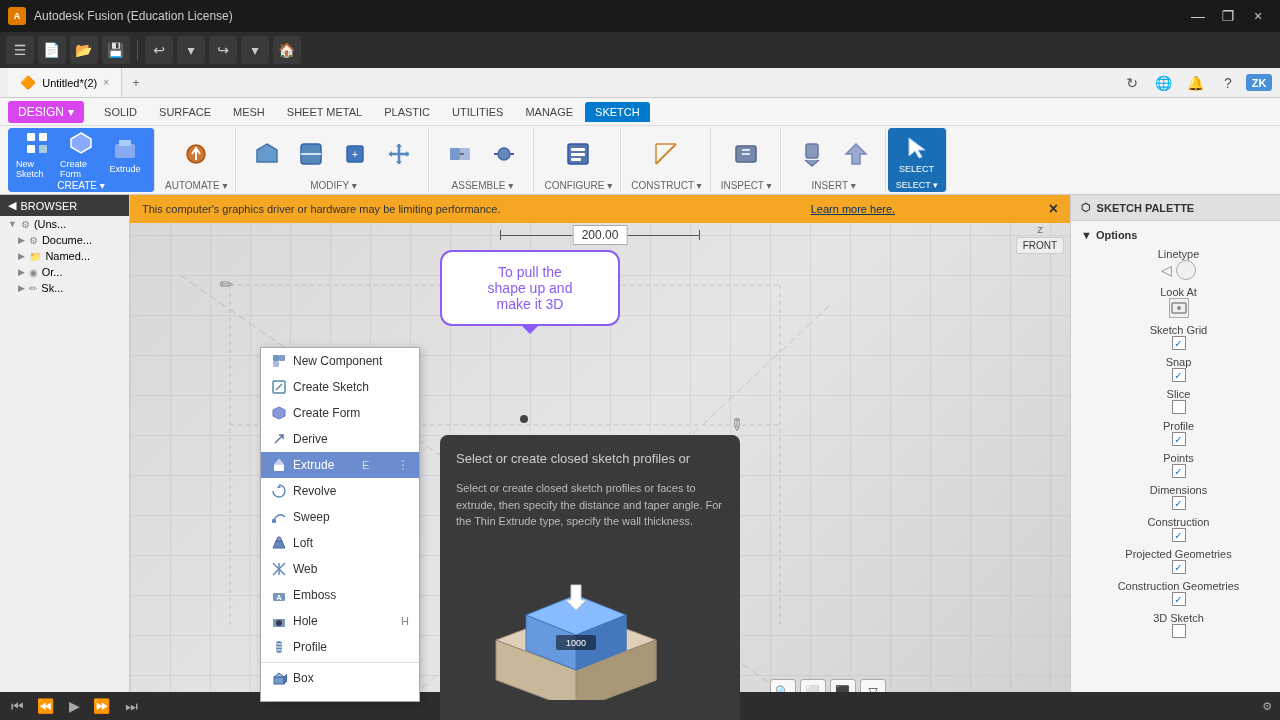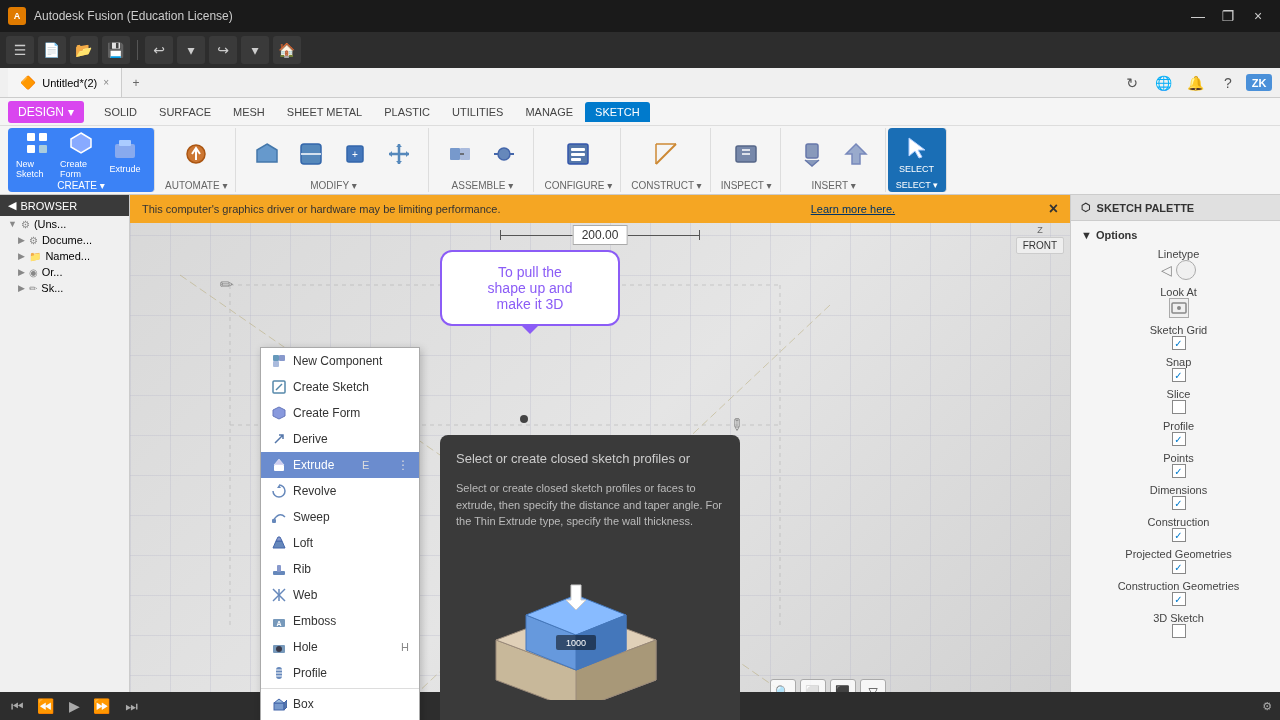--- a/index.html
+++ b/index.html
@@ -514,29 +514,20 @@
           <svg width="16" height="16" viewBox="0 0 16 16">
               <polygon points="2,13 14,13 11,6 5,6" fill="#6688bb" stroke="#4466aa" stroke-width="1"></polygon>
               <polygon points="5,6 11,6 9,2 7,2" fill="#8899cc" stroke="#4466aa" stroke-width="1"></polygon>
             </svg>
           <span>Loft</span>
         </div>
       </div>
       <div class="menu-item">
         <div class="menu-item-left">
           <svg width="16" height="16" viewBox="0 0 16 16">
-              <rect x="2" y="10" width="12" height="4" rx="1" fill="#6688bb"></rect>
-              <rect x="6" y="4" width="4" height="7" rx="1" fill="#8899cc"></rect>
-            </svg>
-          <span>Rib</span>
-        </div>
-      </div>
-      <div class="menu-item">
-        <div class="menu-item-left">
-          <svg width="16" height="16" viewBox="0 0 16 16">
               <line x1="2" y1="2" x2="14" y2="14" stroke="#6688bb" stroke-width="1.5"></line>
               <line x1="14" y1="2" x2="2" y2="14" stroke="#6688bb" stroke-width="1.5"></line>
               <line x1="8" y1="2" x2="8" y2="14" stroke="#6688bb" stroke-width="1.5"></line>
             </svg>
           <span>Web</span>
         </div>
       </div>
       <div class="menu-item">
         <div class="menu-item-left">
           <svg width="16" height="16" viewBox="0 0 16 16">

